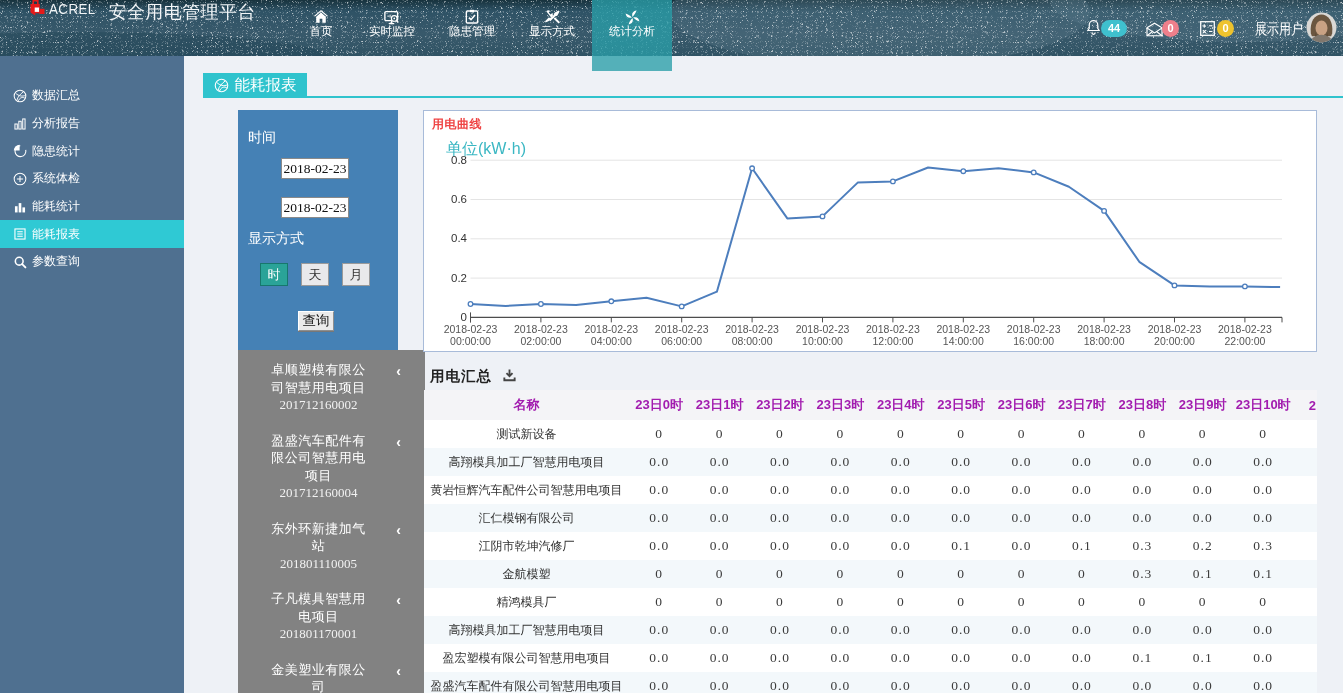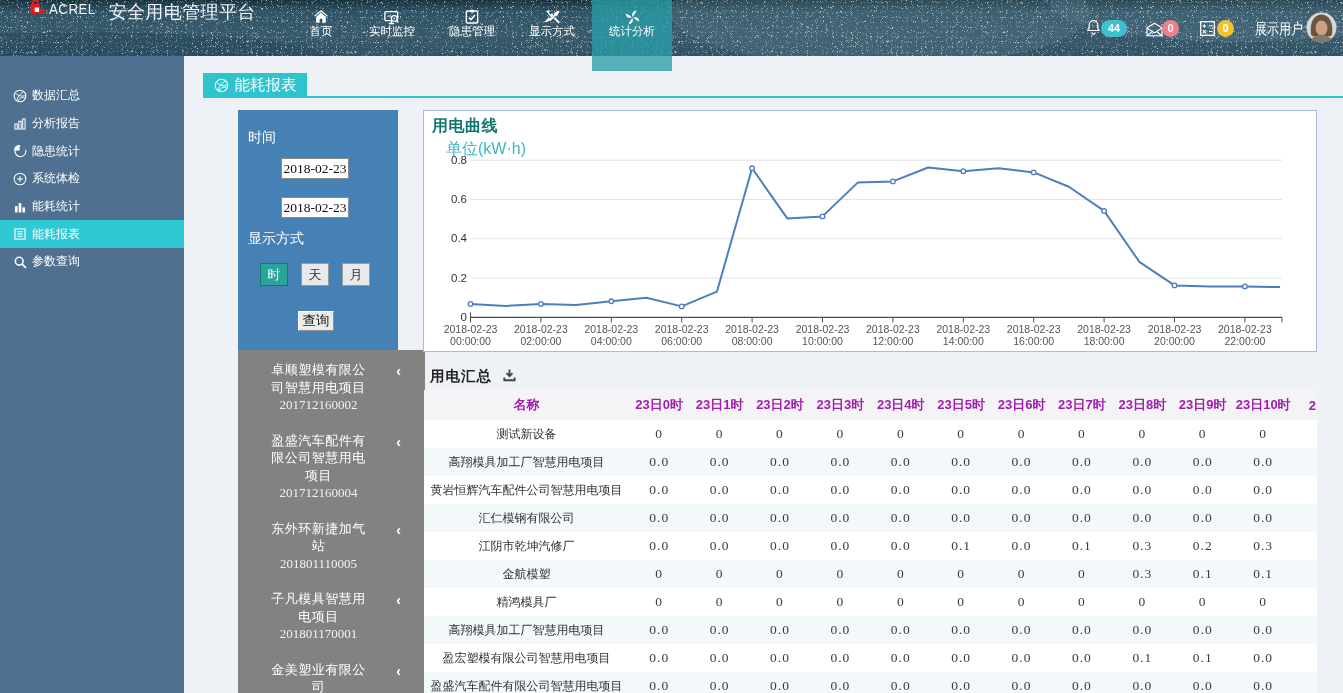--- a/index.html
+++ b/index.html
@@ -41,21 +41,21 @@
 .modes{position:absolute;left:22px;top:153px}
 .mbtn{display:inline-block;width:28px;height:23px;line-height:21px;text-align:center;font-size:13px;background:#e9e9eb;color:#333;border:1px solid #9a9a9a;margin-right:13px}
 .mbtn.on{background:#2aa398;color:#fff;border:1px solid #17776d}
 .qbtn{position:absolute;left:60px;top:201px;width:36px;height:20px;background:#ebebeb;border:1px solid #8f8f8f;border-top-color:#fff;border-left-color:#fff;box-shadow:0 1px 0 #777;font-size:13.5px;text-align:center;line-height:18px;color:#111}
 #plist{position:absolute;left:238px;top:350px;width:187px;height:343px;background:#828282;color:#fff;overflow:hidden}
 .pitem{position:relative;padding:11px 40px 7px 14px;text-align:center}
 .pname{font-size:13px;line-height:17.5px;letter-spacing:0.5px}
 .pcode{font-size:13px;line-height:17.5px;font-family:"Liberation Serif",serif;color:#f2f2f2}
 .chev{position:absolute;right:24px;top:13px;font-size:14px;font-weight:bold;color:#fff}
 #chartbox{position:absolute;left:423px;top:110px;width:894px;height:242px;background:#fff;border:1px solid #a8bbd9}
-#ctitle{position:absolute;left:8px;top:5px;font-size:16px;font-weight:bold;color:#0f766e;letter-spacing:0.5px}
+#ctitle{position:absolute;left:8px;top:5px;font-size:12px;font-weight:bold;color:#ef4444;letter-spacing:0.5px}
 #cunit{position:absolute;left:22px;top:28px;font-size:16px;color:#3ab7c3}
 #sumtitle{position:absolute;left:430px;top:367px;font-size:14.5px;font-weight:bold;color:#222;letter-spacing:1px}
 #tblwrap{position:absolute;left:424px;top:390px;width:893px;height:303px;overflow:hidden}
 table{border-collapse:collapse;table-layout:fixed;width:893px}
 th,td{height:28px;padding:0;text-align:center;font-weight:normal;overflow:hidden;white-space:nowrap}
 th{height:30px}
 th{background:#f4f4f7;font-weight:bold;font-size:13px;color:#a21caf}
 th.name{width:205px}
 th.last{width:23.6px;text-align:right;padding-right:1px}
 td.name{font-size:12px;color:#333}

